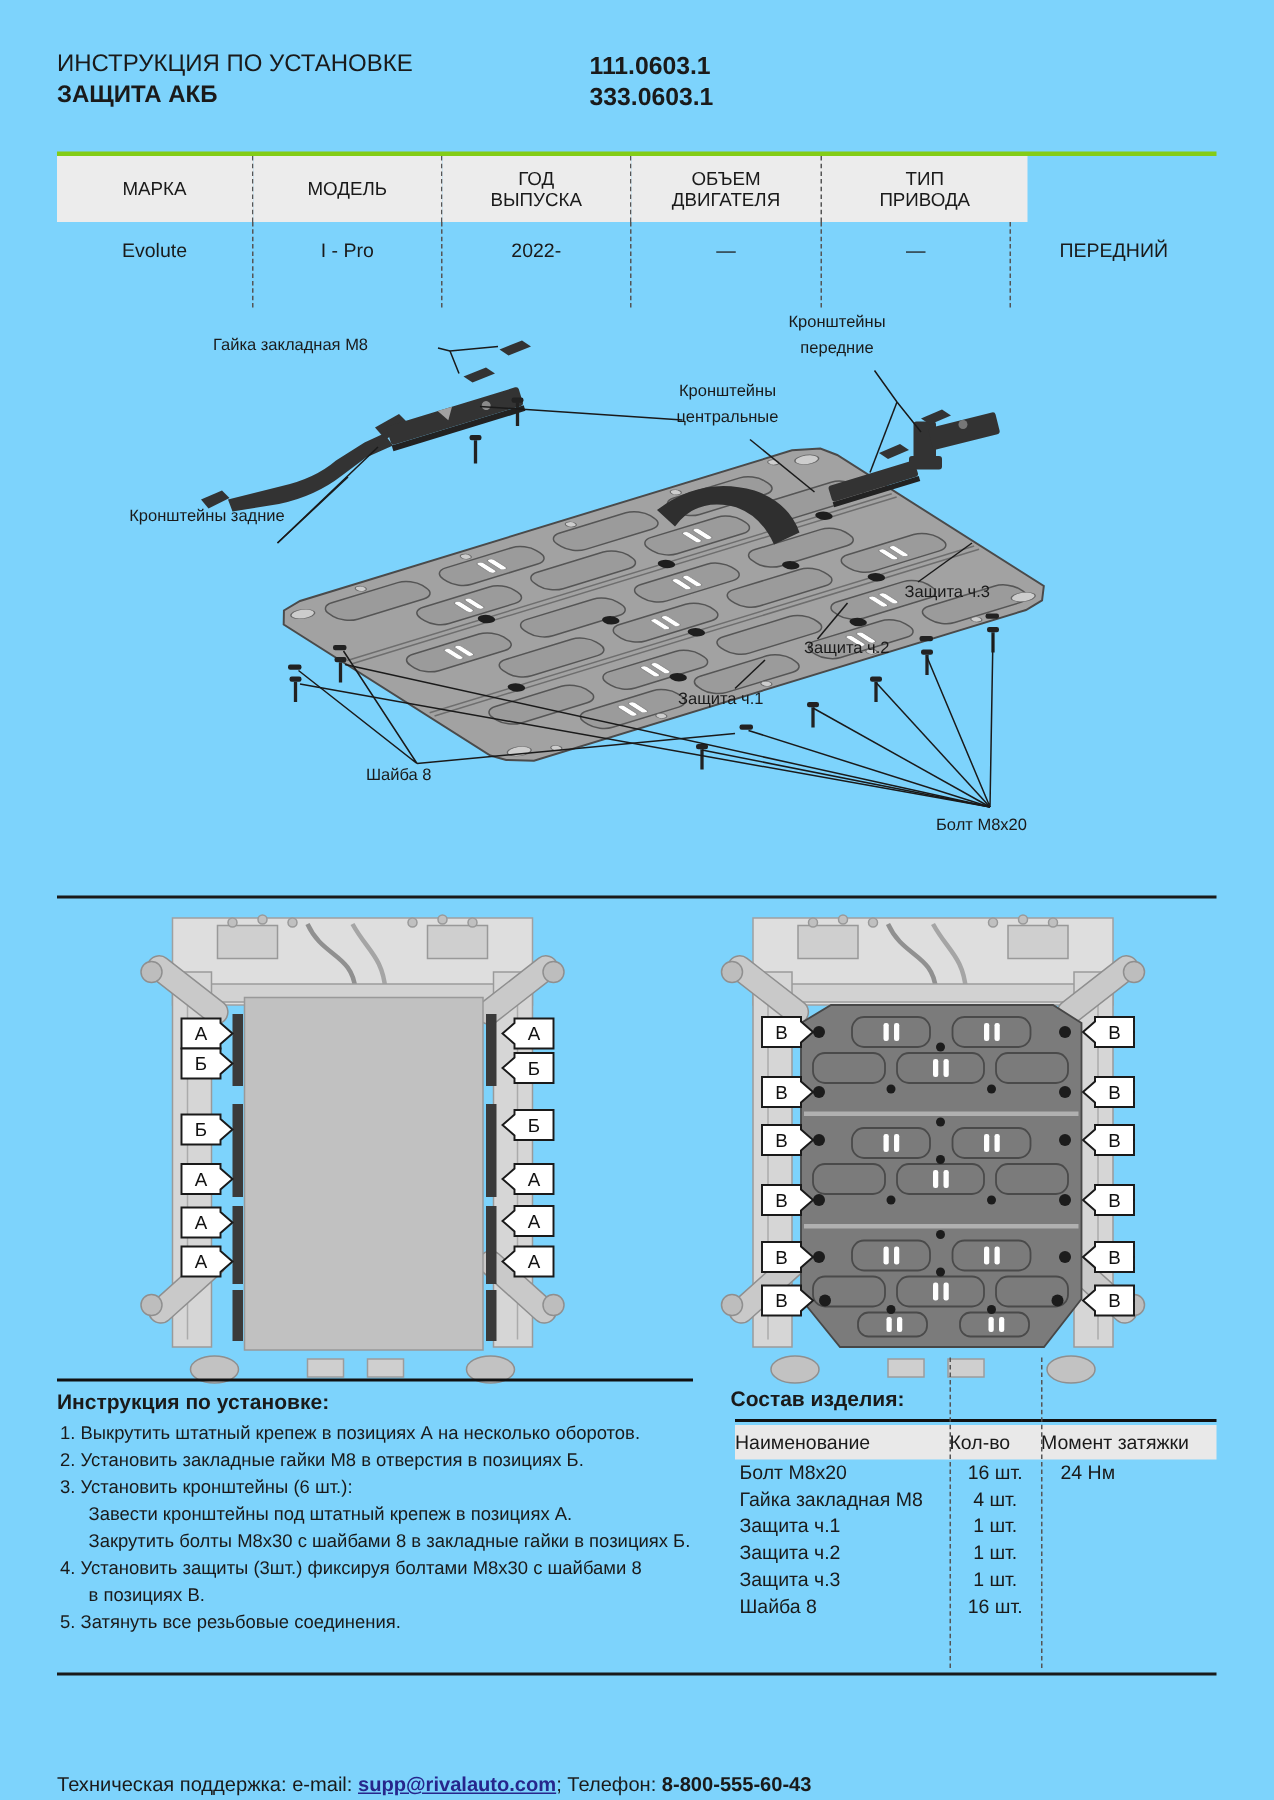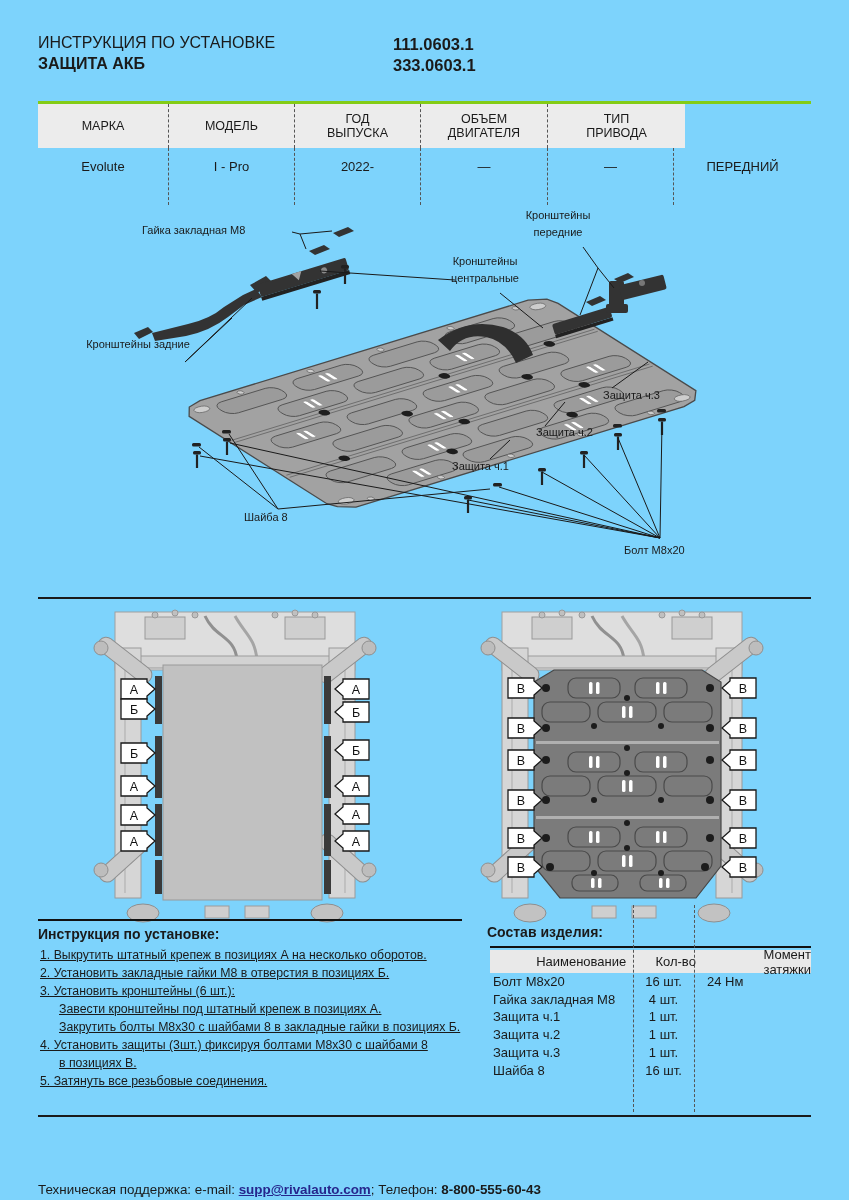--- a/index.html
+++ b/index.html
@@ -32,29 +32,29 @@
   .washer{fill:#222;}
   
   .divider{left:38px;width:773px;height:0;border-top:2.5px solid #1a1a1a;}
   
   .ub-svg{top:608px;}
   .mk polygon{fill:#fff;stroke:#1a1a1a;stroke-width:1.3;}
   .mk text{font-size:12.5px;text-anchor:middle;fill:#111;}
   
   .sec-head{font-size:14px;font-weight:bold;}
   .inst-head{left:38px;top:919px;width:424px;border-top:2px solid #111;padding-top:5px;}
-  .inst-list{left:40px;top:946px;width:432px;font-size:12.3px;line-height:18px;text-decoration:underline;}
+  .inst-list{left:40px;top:946px;width:432px;font-size:12.3px;line-height:18px;}
   .inst-list .ln{white-space:nowrap;}
   .inst-list .sub{padding-left:19px;}
   
   .sostav-head{left:487px;top:924px;}
   .ptable{left:490px;top:946px;width:321px;border-top:2px solid #111;}
   .phead{display:flex;background:#e9e9e9;height:23px;align-items:center;margin-top:2px;}
   .pc0{width:143px}.pc1{width:61px}.pc2{width:117px}
-  .phead div{text-align:right;font-size:13px;margin-left:20px;}
+  .phead div{text-align:left;font-size:13px;}
   .prow{display:flex;line-height:17.7px;font-size:13px;}
   .prow .pc0{padding-left:3px;box-sizing:border-box;}
   .prow .pc1{text-align:center;}
   .prow .pc2{padding-left:13px;box-sizing:border-box;}
   .dashline{border-left:1.5px dashed #555;width:0;}
   
   .footer-1{left:38px;top:1127px;font-size:13.4px;}
   .footer-2{left:38px;top:1150px;font-size:13.4px;margin-top:32px;}
   .email{color:#26268c;font-weight:bold;text-decoration:underline;cursor:pointer;}
   .bold{font-weight:bold;}

